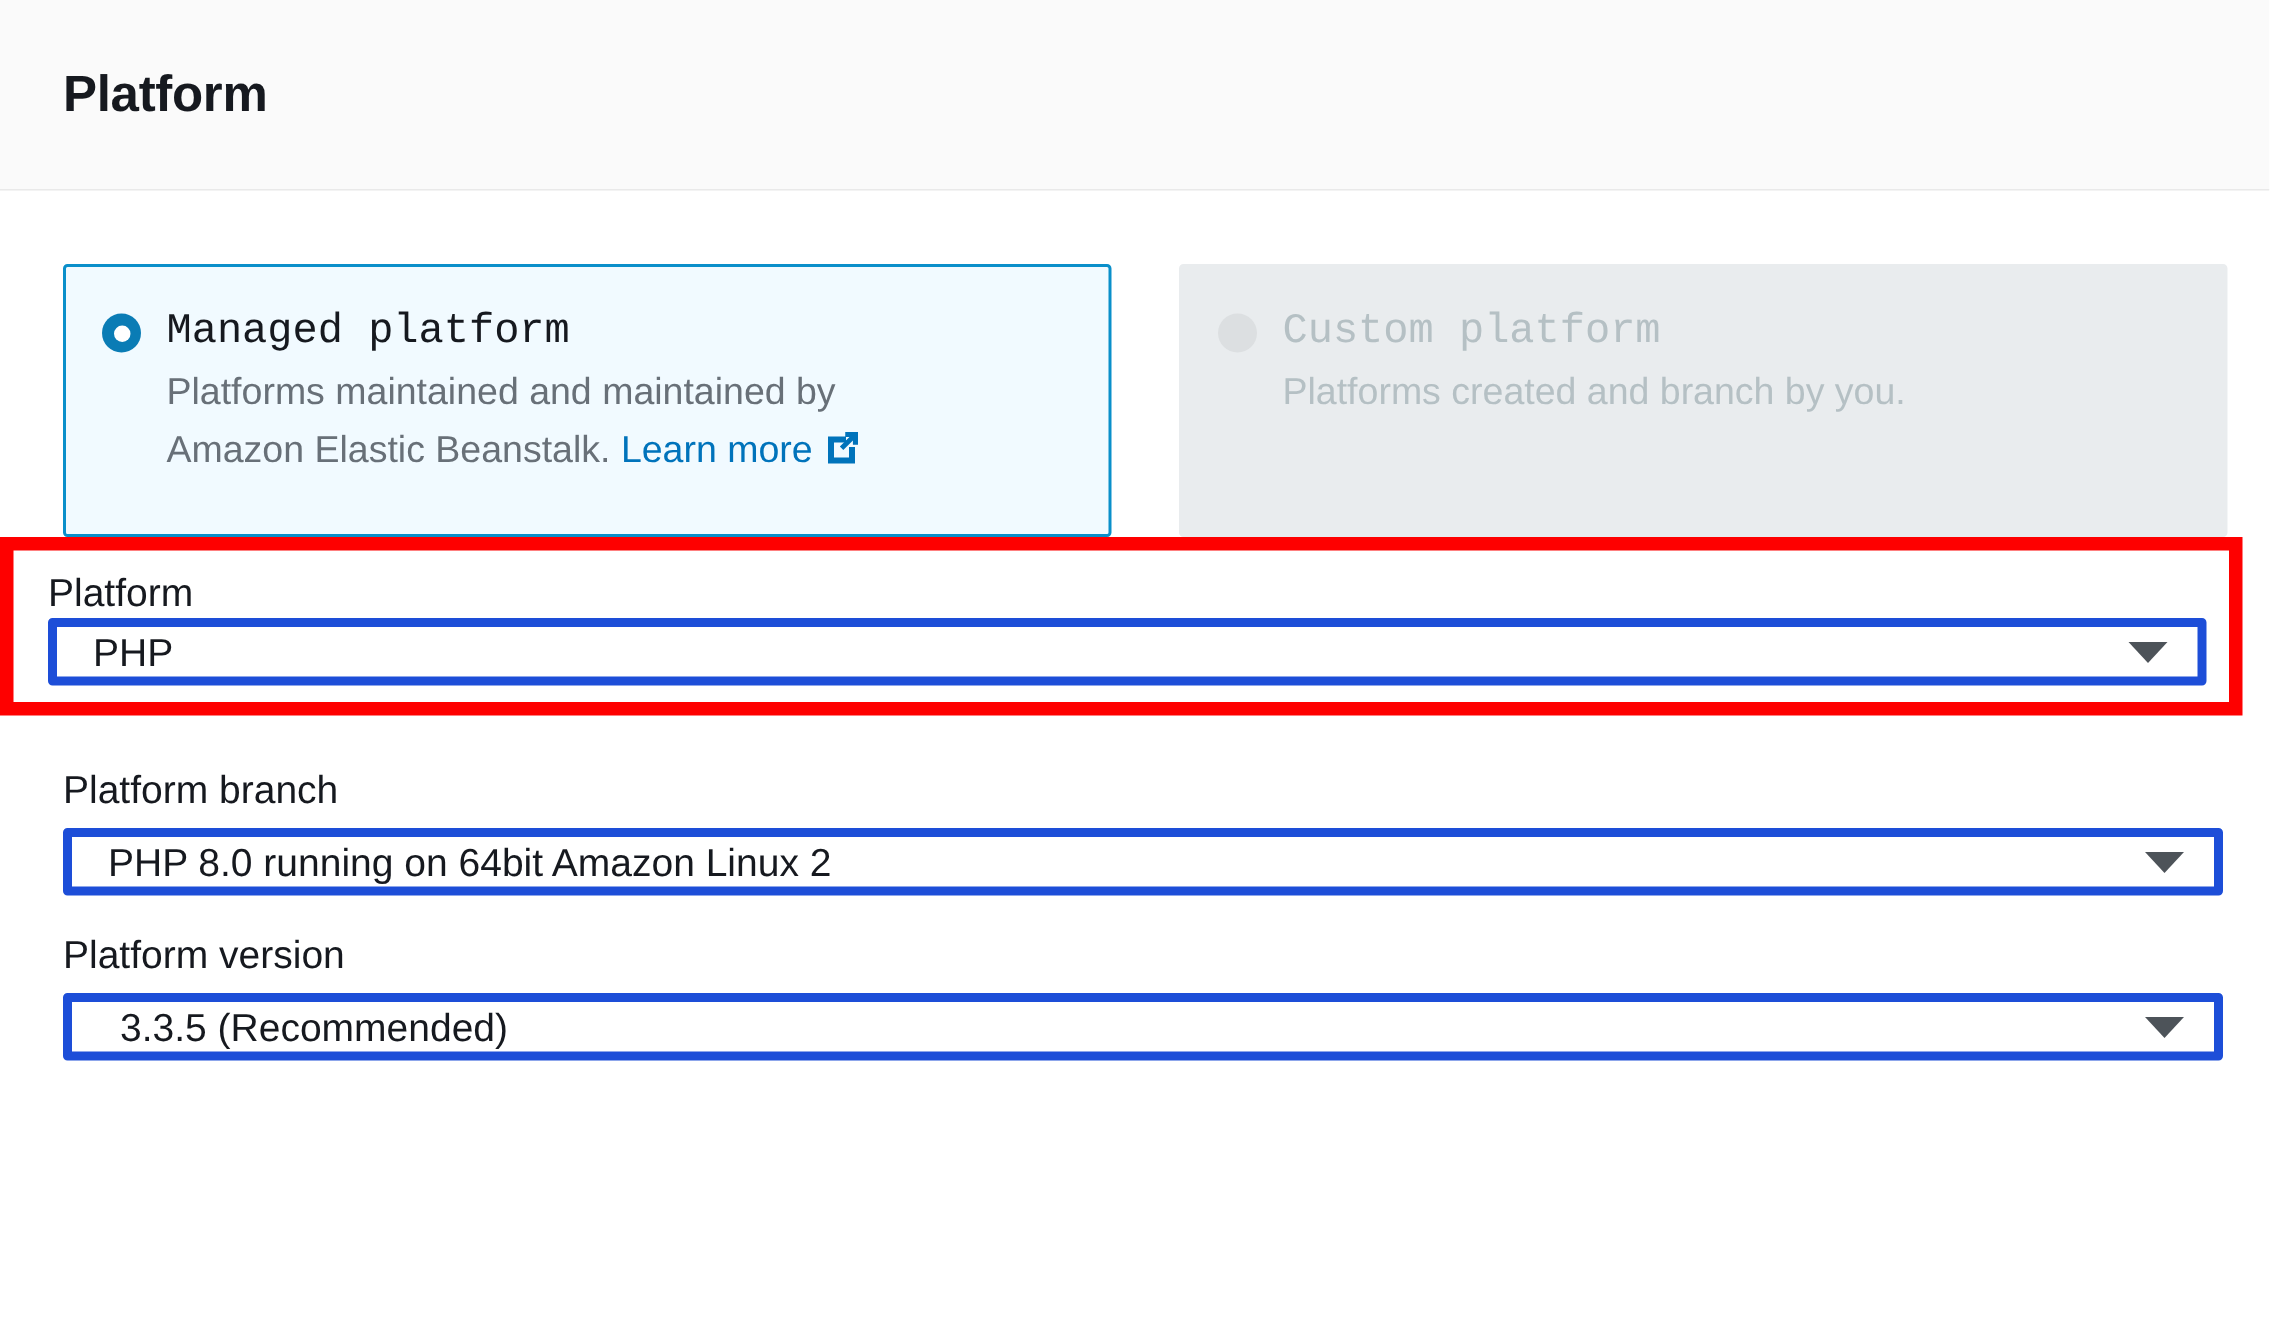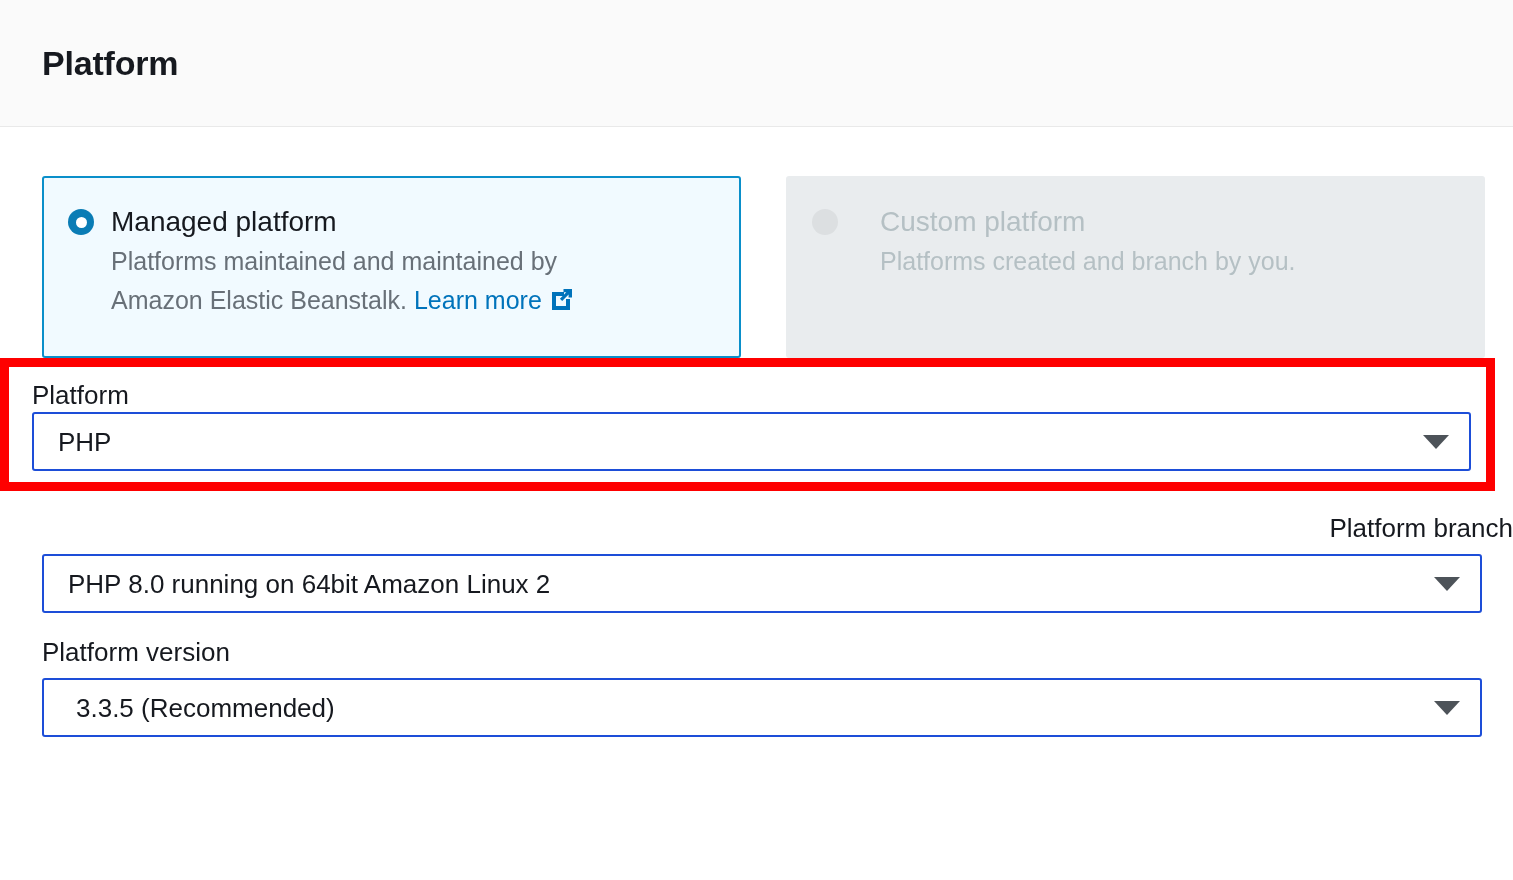--- a/index.html
+++ b/index.html
@@ -58,21 +58,20 @@
     display: flex;
     align-items: flex-start;
   }
   .type-card.selected {
     background: #f1faff;
     border: 2px solid #0a8fca;
   }
   .type-card.disabled {
     background: #e9ecee;
     border: 2px solid #e9ecee;
-    gap: 25px;
   }
 
   .radio-outer {
     flex: 0 0 auto;
     width: 26px;
     height: 26px;
     border-radius: 50%;
     margin-top: 5px;
     margin-right: 17px;
     display: flex;
@@ -90,20 +89,21 @@
   .radio-outer.off .radio-inner { background: transparent; }
 
   .card-text { padding-top: 0; }
 
   .card-title {
     font-size: 28px;
     line-height: 36px;
     color: #16191f;
     margin: 0 0 2px 0;
     font-weight: normal;
+    font-family: Liberation Mono, monospace;
   }
   .type-card.disabled .card-title { color: #b5c0c4; }
 
   .card-desc {
     font-size: 25px;
     line-height: 39px;
     color: #687078;
     margin: 0;
     max-width: 640px;
   }
@@ -126,22 +126,22 @@
   }
   .field { position: relative; }
   .field-label {
     font-size: 26px;
     line-height: 34px;
     color: #16191f;
     display: block;
   }
   .select-box {
     box-sizing: border-box;
-    height: 59px;
-    border: 2px solid #1d4ed8;
+    height: 45px;
+    border: 6px solid #1d4ed8;
     border-radius: 3px;
     background: #ffffff;
     display: flex;
     align-items: center;
     justify-content: space-between;
     padding: 0 20px 0 24px;
   }
   .select-value {
     font-size: 26px;
     line-height: 30px;
@@ -165,21 +165,21 @@
     position: relative;
     margin-left: -42px;
     padding: 11px 18px 11px 23px;
     border: 9px solid #fe0000;
     background: #ffffff;
     box-sizing: border-box;
     width: 1495px;
   }
   .annotated .select-box { width: 1439px; }
 
-  .field-branch  { margin-top: 20px; text-align: right; }
+  .field-branch  { margin-top: 32px; }
   .field-branch .select-box  { width: 1440px; }
   .field-version { margin-top: 22px; }
   .field-version .select-box { width: 1440px; padding-left: 32px; }
   .field-branch .field-label,
   .field-version .field-label { margin-bottom: 9px; }
 </style>
 </head>
 <body>
 
 <div class="page-header">

